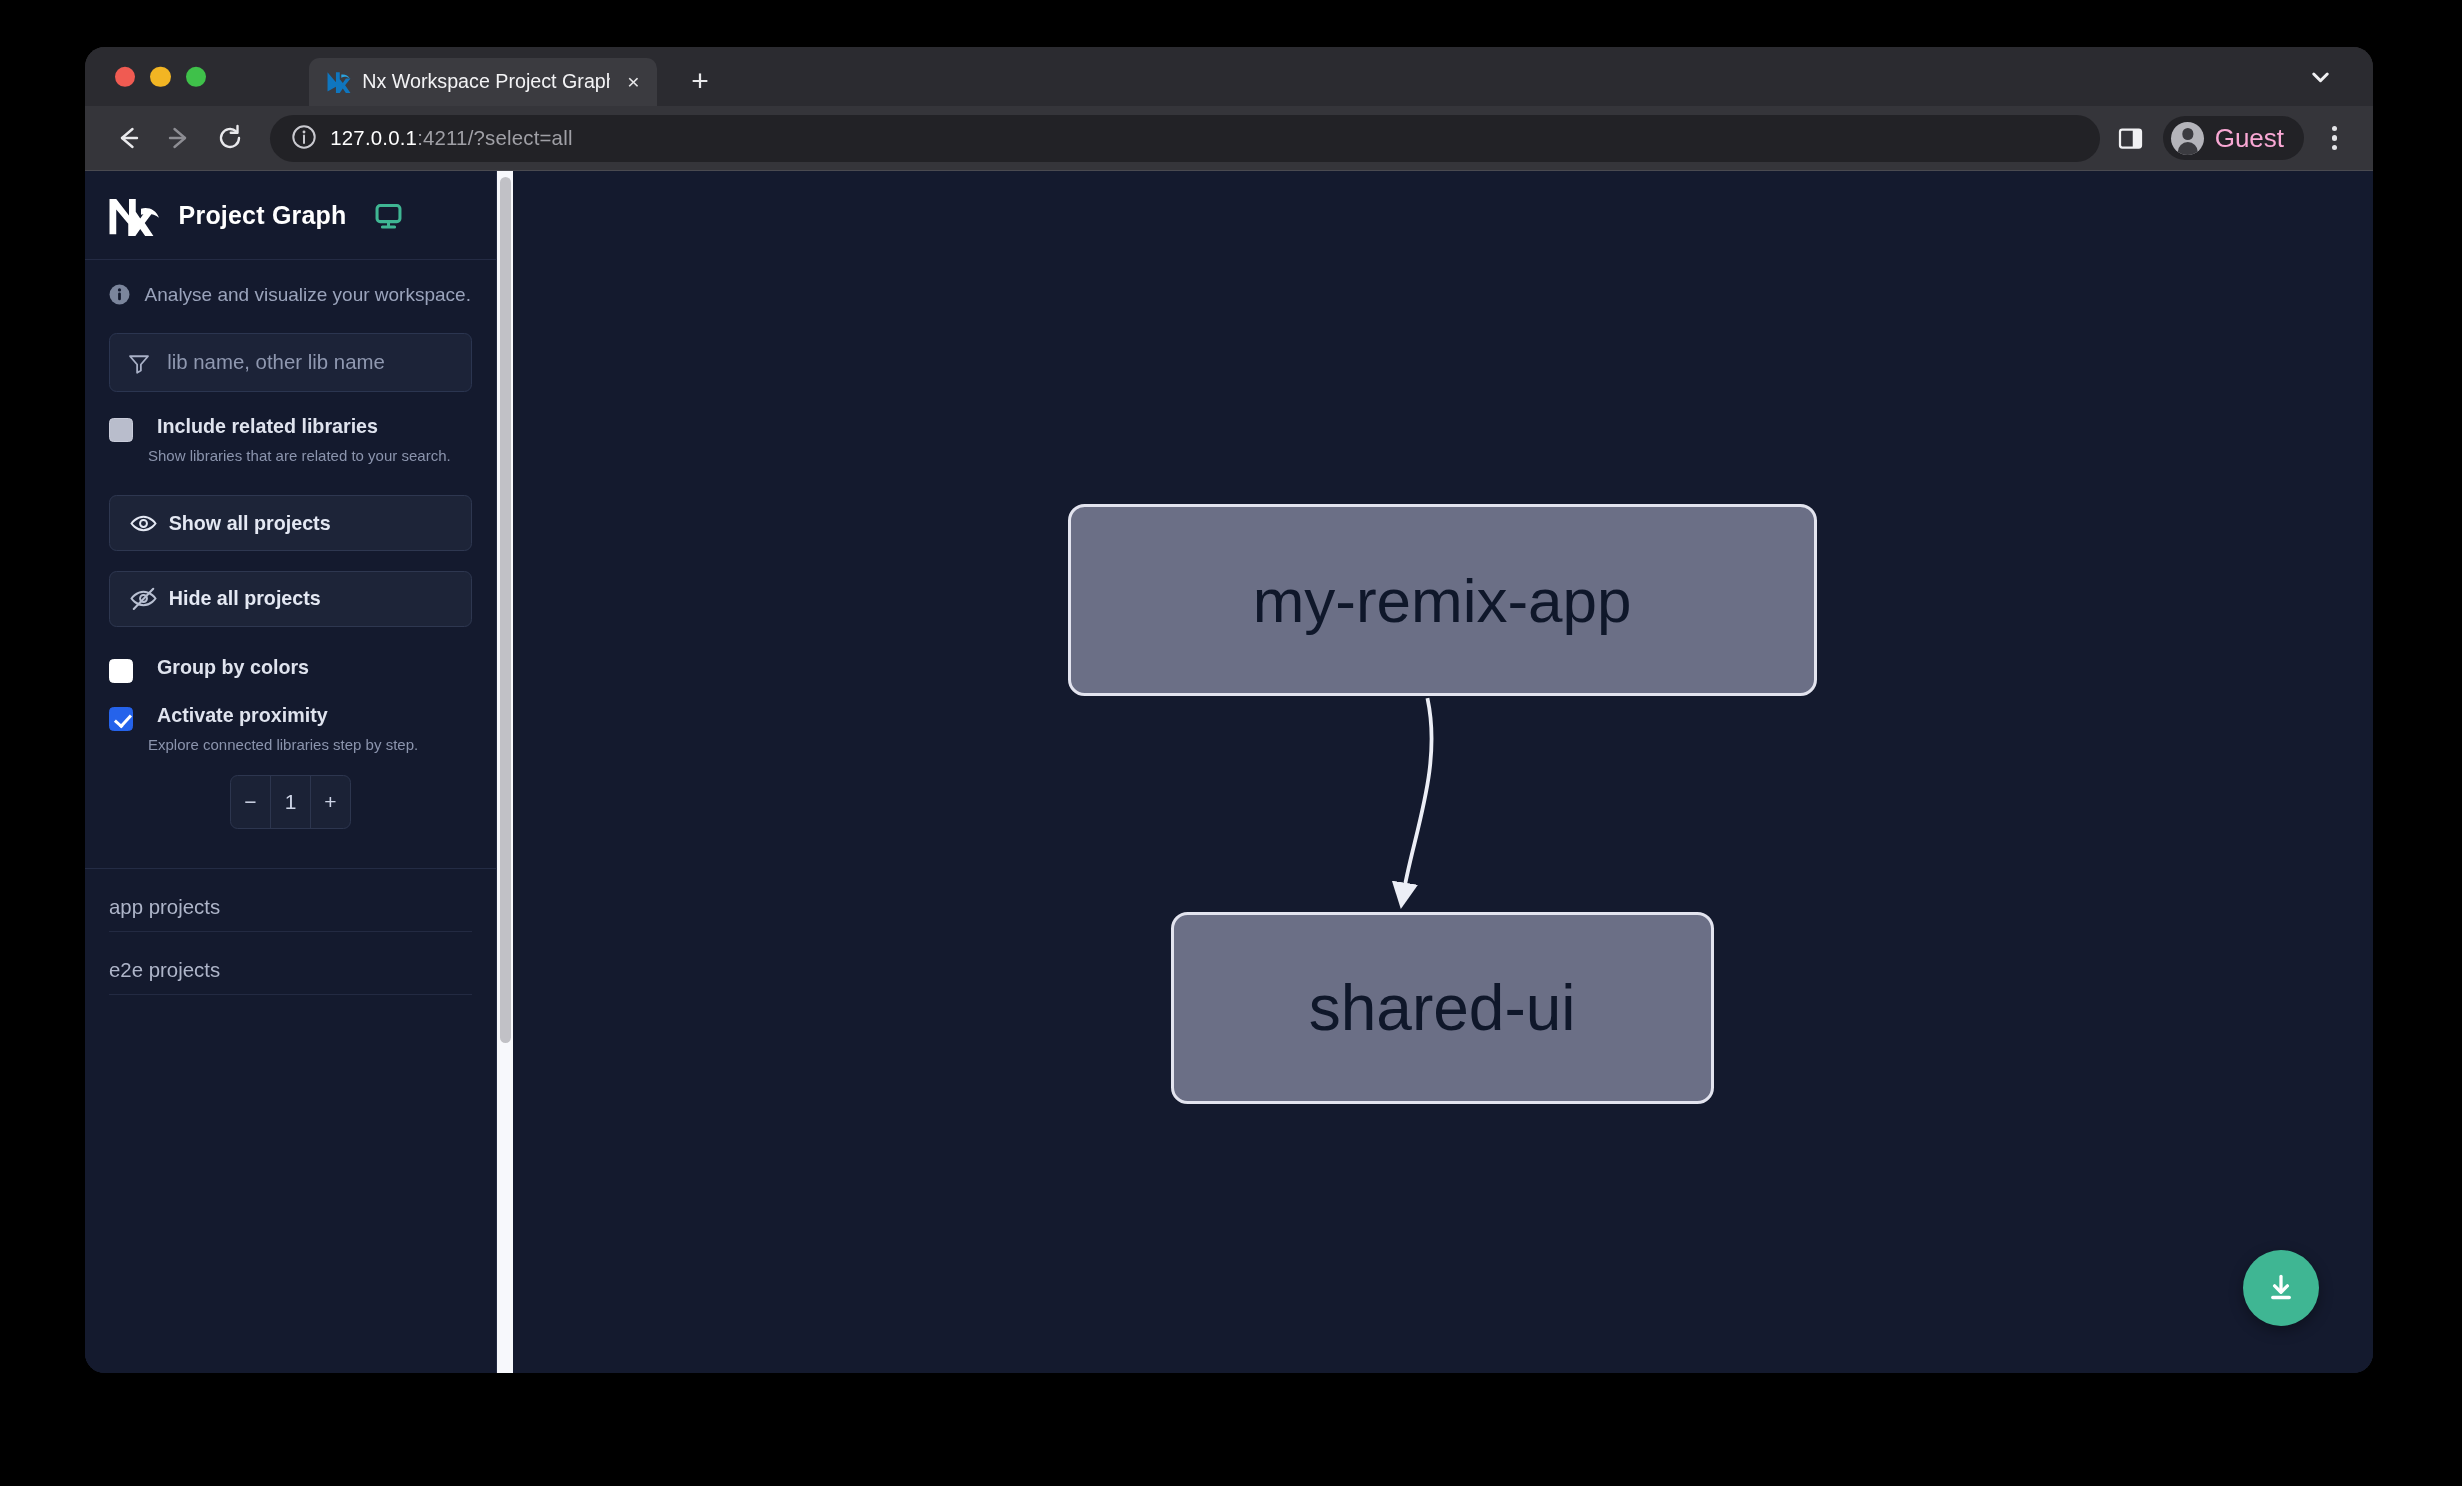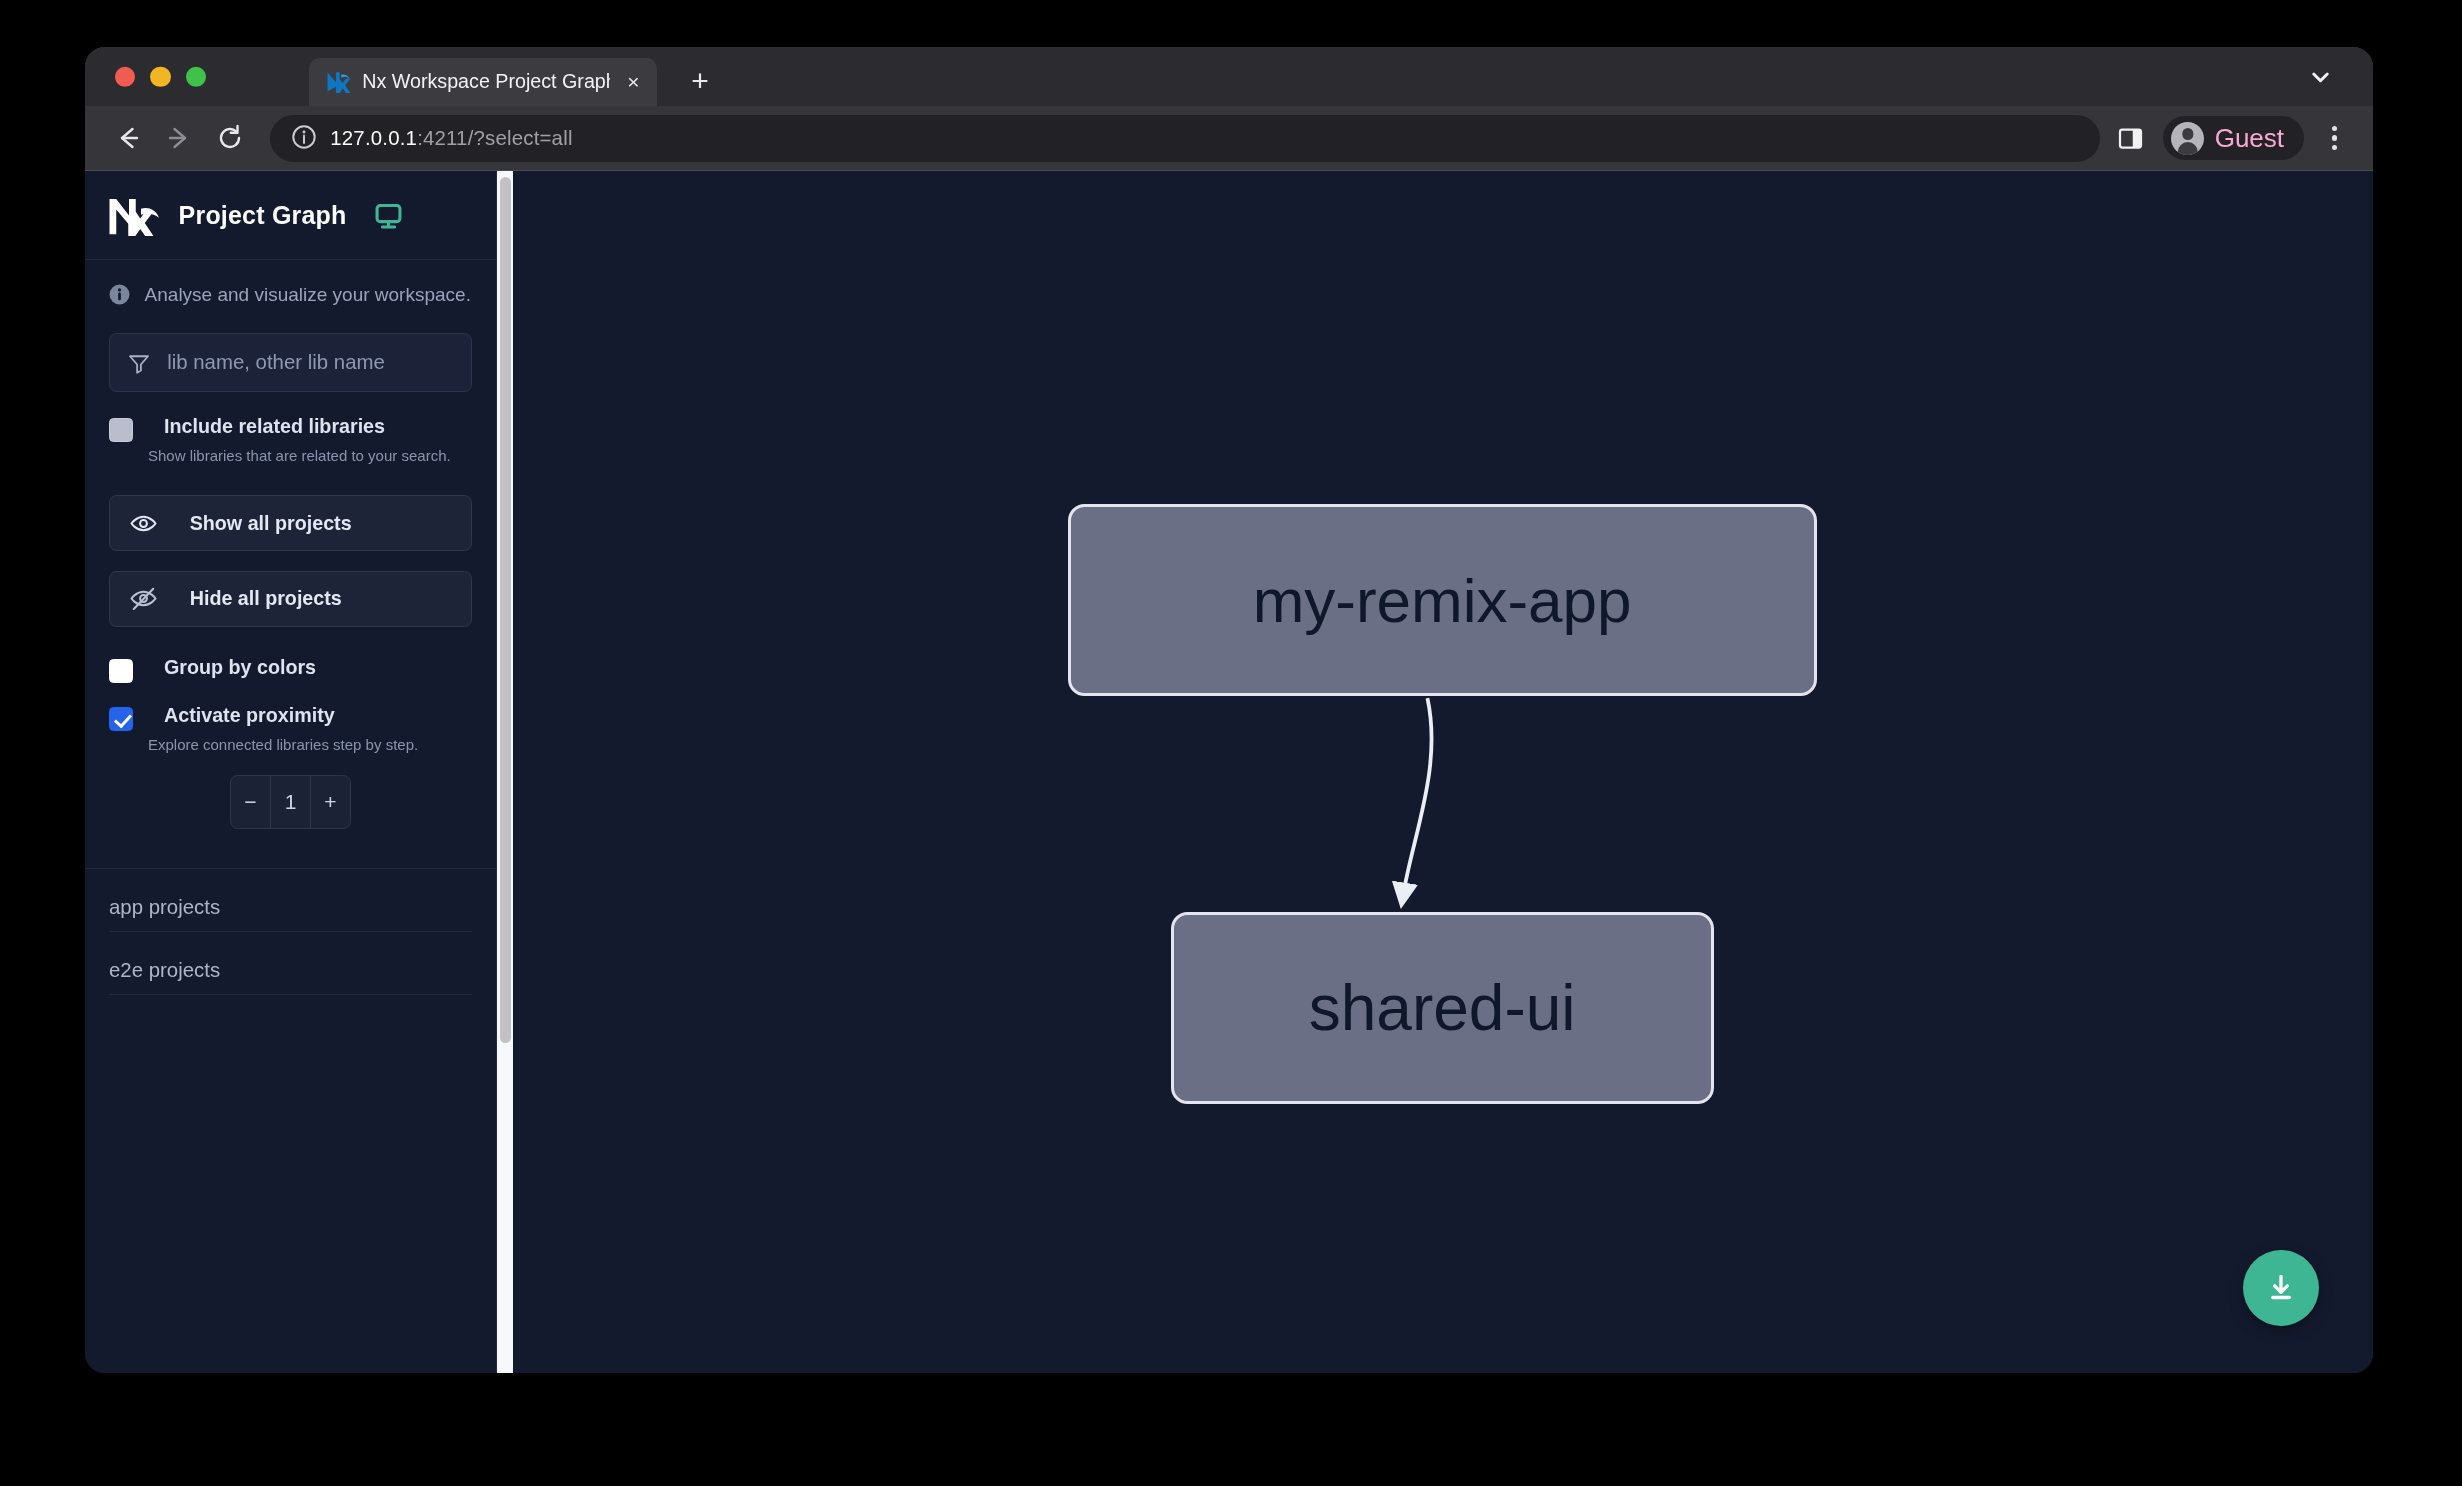--- a/index.html
+++ b/index.html
@@ -182,21 +182,21 @@
   #search-box .filter-icon { width: 24px; height: 24px; flex: 0 0 24px; }
   #search-input {
     flex: 1 1 auto;
     background: transparent; border: 0; outline: 0;
     color: #c6cde0; font-size: 20.4px;
     font-family: "Liberation Sans", sans-serif;
   }
   #search-input::placeholder { color: #8f98b0; }
 
   .opt-block { padding: 23px 24px 0 24px; }
-  .opt-head { display: flex; align-items: flex-start; gap: 31px; }
+  .opt-head { display: flex; align-items: flex-start; gap: 24px; }
   .cbx {
     width: 24px; height: 24px; flex: 0 0 24px; margin-top: 3px;
     border-radius: 4.5px;
     background: #b9bdcc;
     border: 0.8px solid #c9ccda;
     position: relative;
   }
   .cbx.white { background: #ffffff; border-color: #ffffff; }
   .cbx.checked { background: #2563eb; border-color: #2563eb; }
   .cbx.checked::after {
@@ -211,21 +211,21 @@
     margin: 3px 0 0 39px; max-width: 325px;
   }
 
   .big-btn {
     margin: 0 24px 0 24px;
     height: 56px;
     background: #1d2438;
     border: 0.8px solid #2e3750;
     border-radius: 7.6px;
     display: flex; align-items: center;
-    gap: 33px; padding: 0 19.7px;
+    gap: 12px; padding: 0 19.7px;
     color: #e4e8f3; font-size: 19.7px; font-weight: bold;
   }
   .big-btn .bicon { width: 27px; height: 27px; flex: 0 0 27px; }
   #show-all-projects { margin-top: 29px; }
   #hide-all-projects { margin-top: 19.7px; }
 
   #proximity-stepper {
     margin: 19.7px auto 0 auto;
     width: 121px; height: 54px;
     display: flex;

